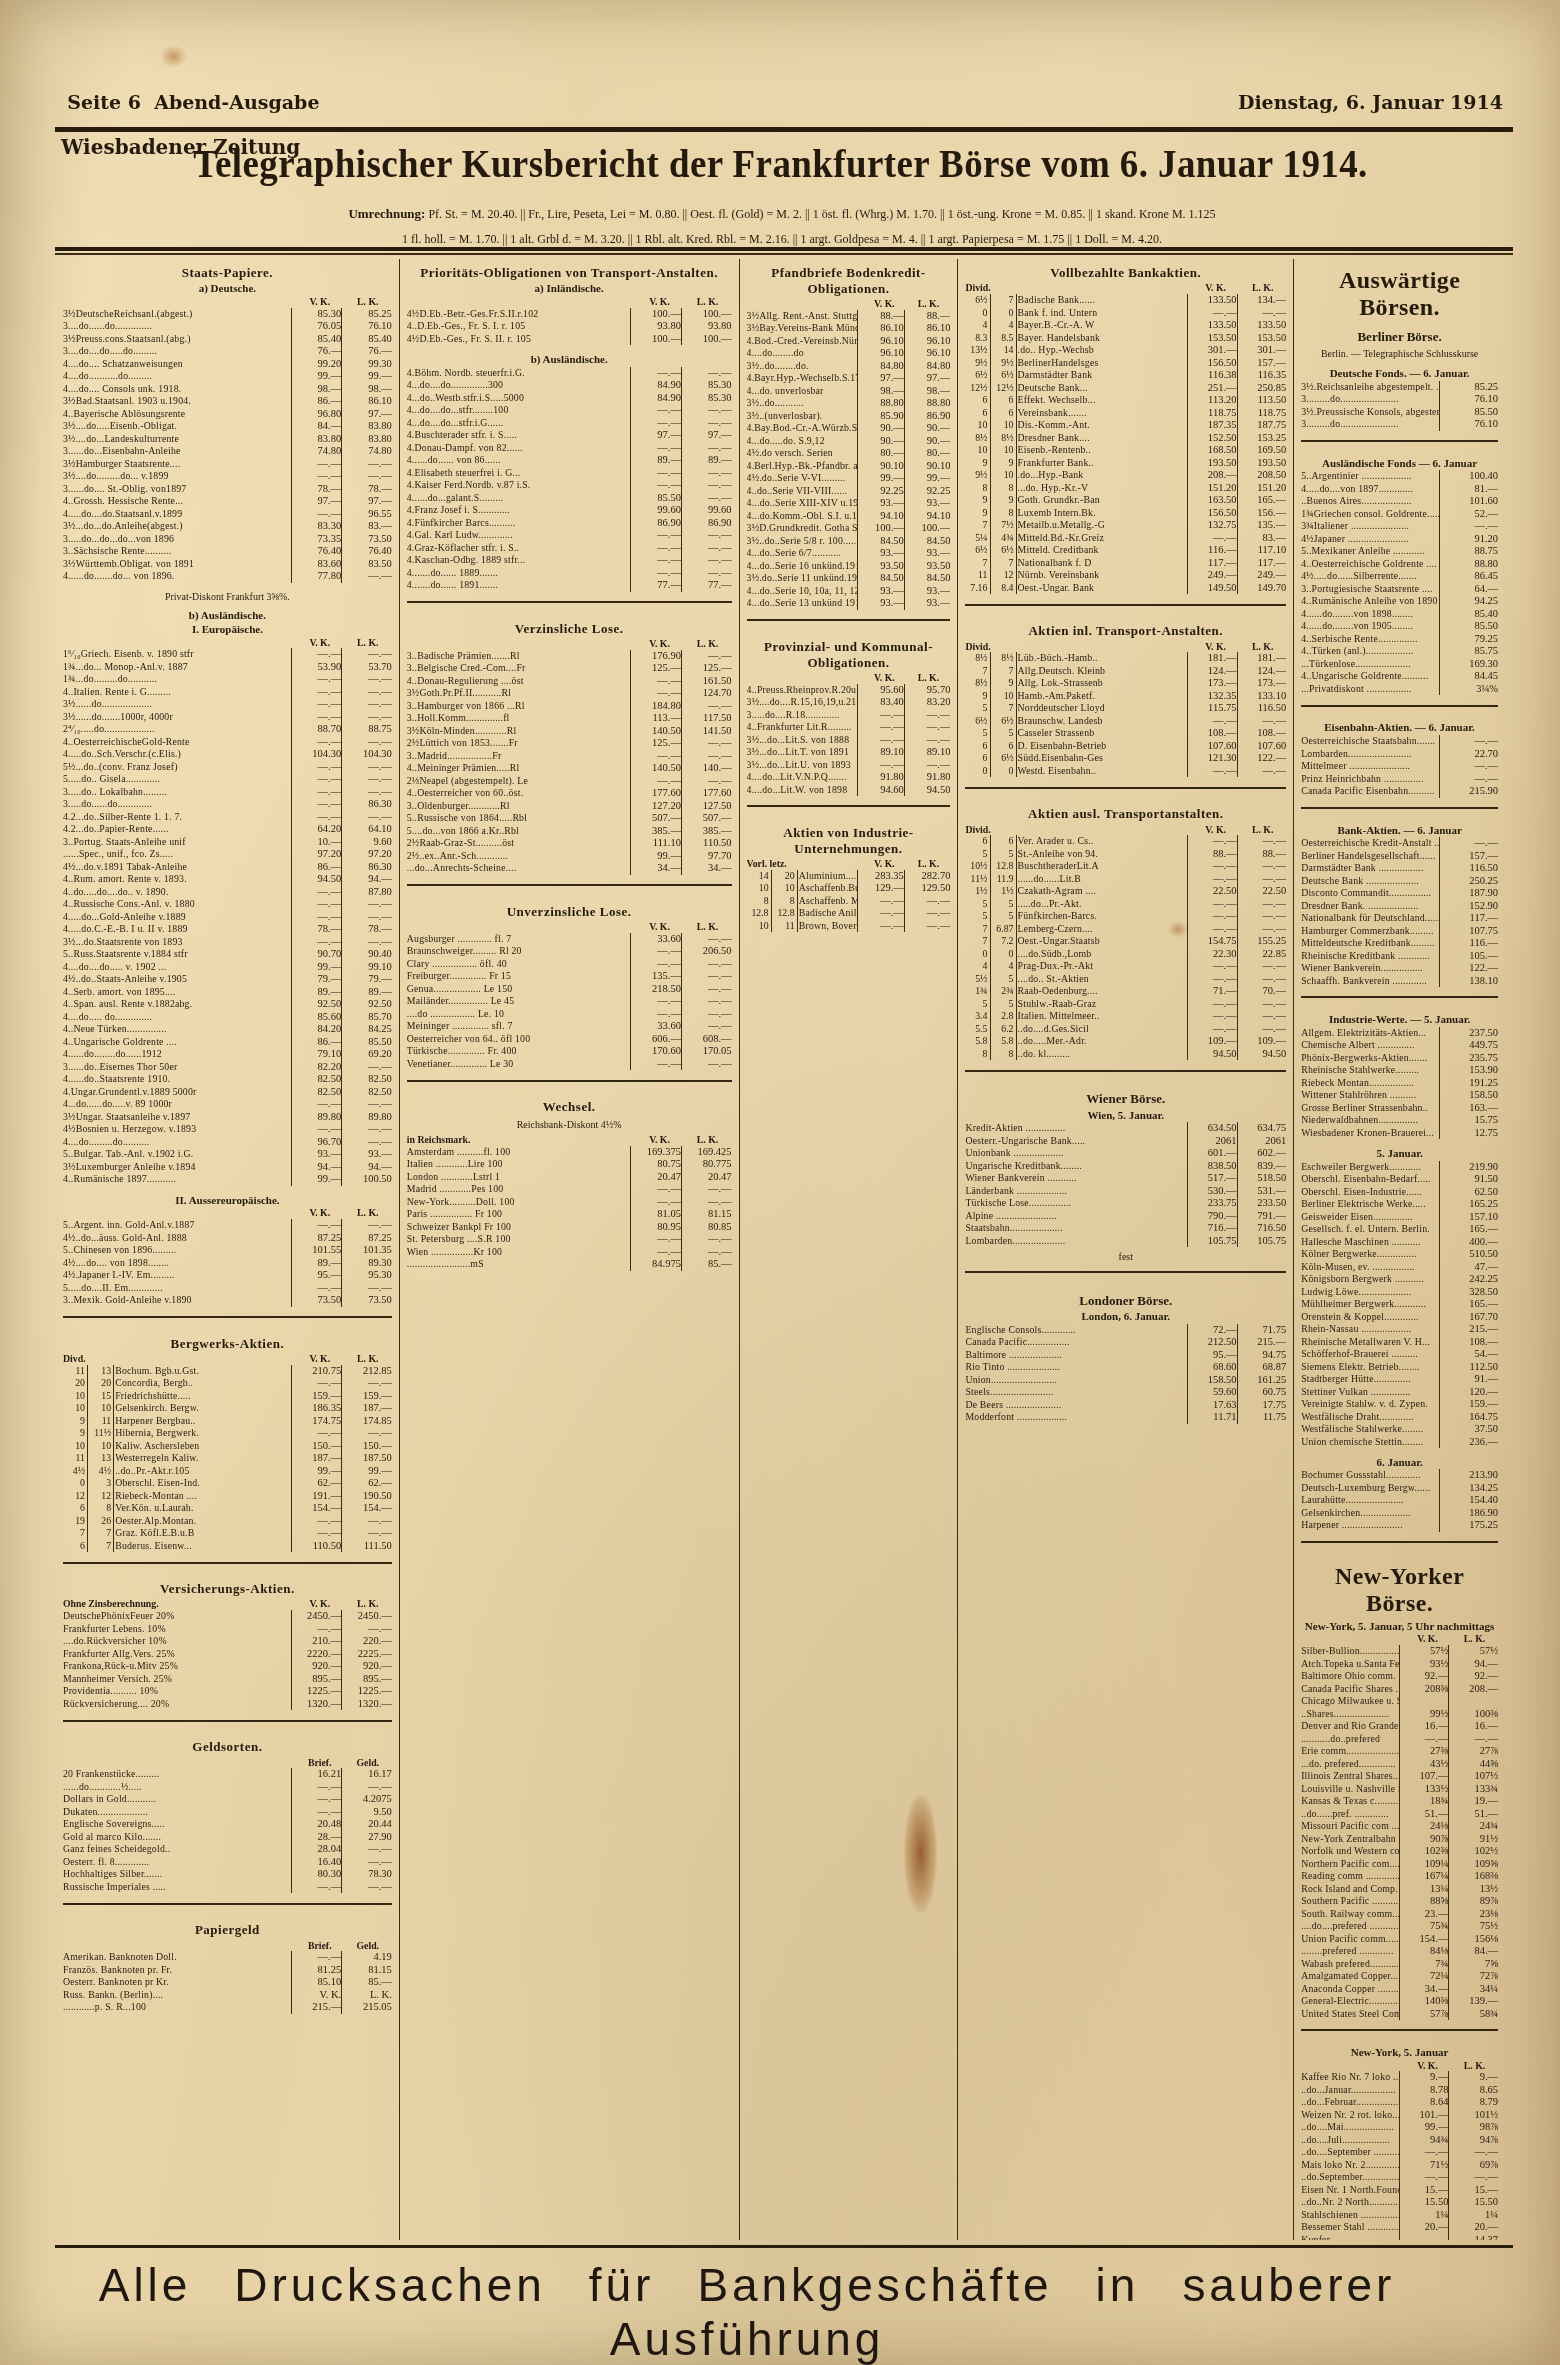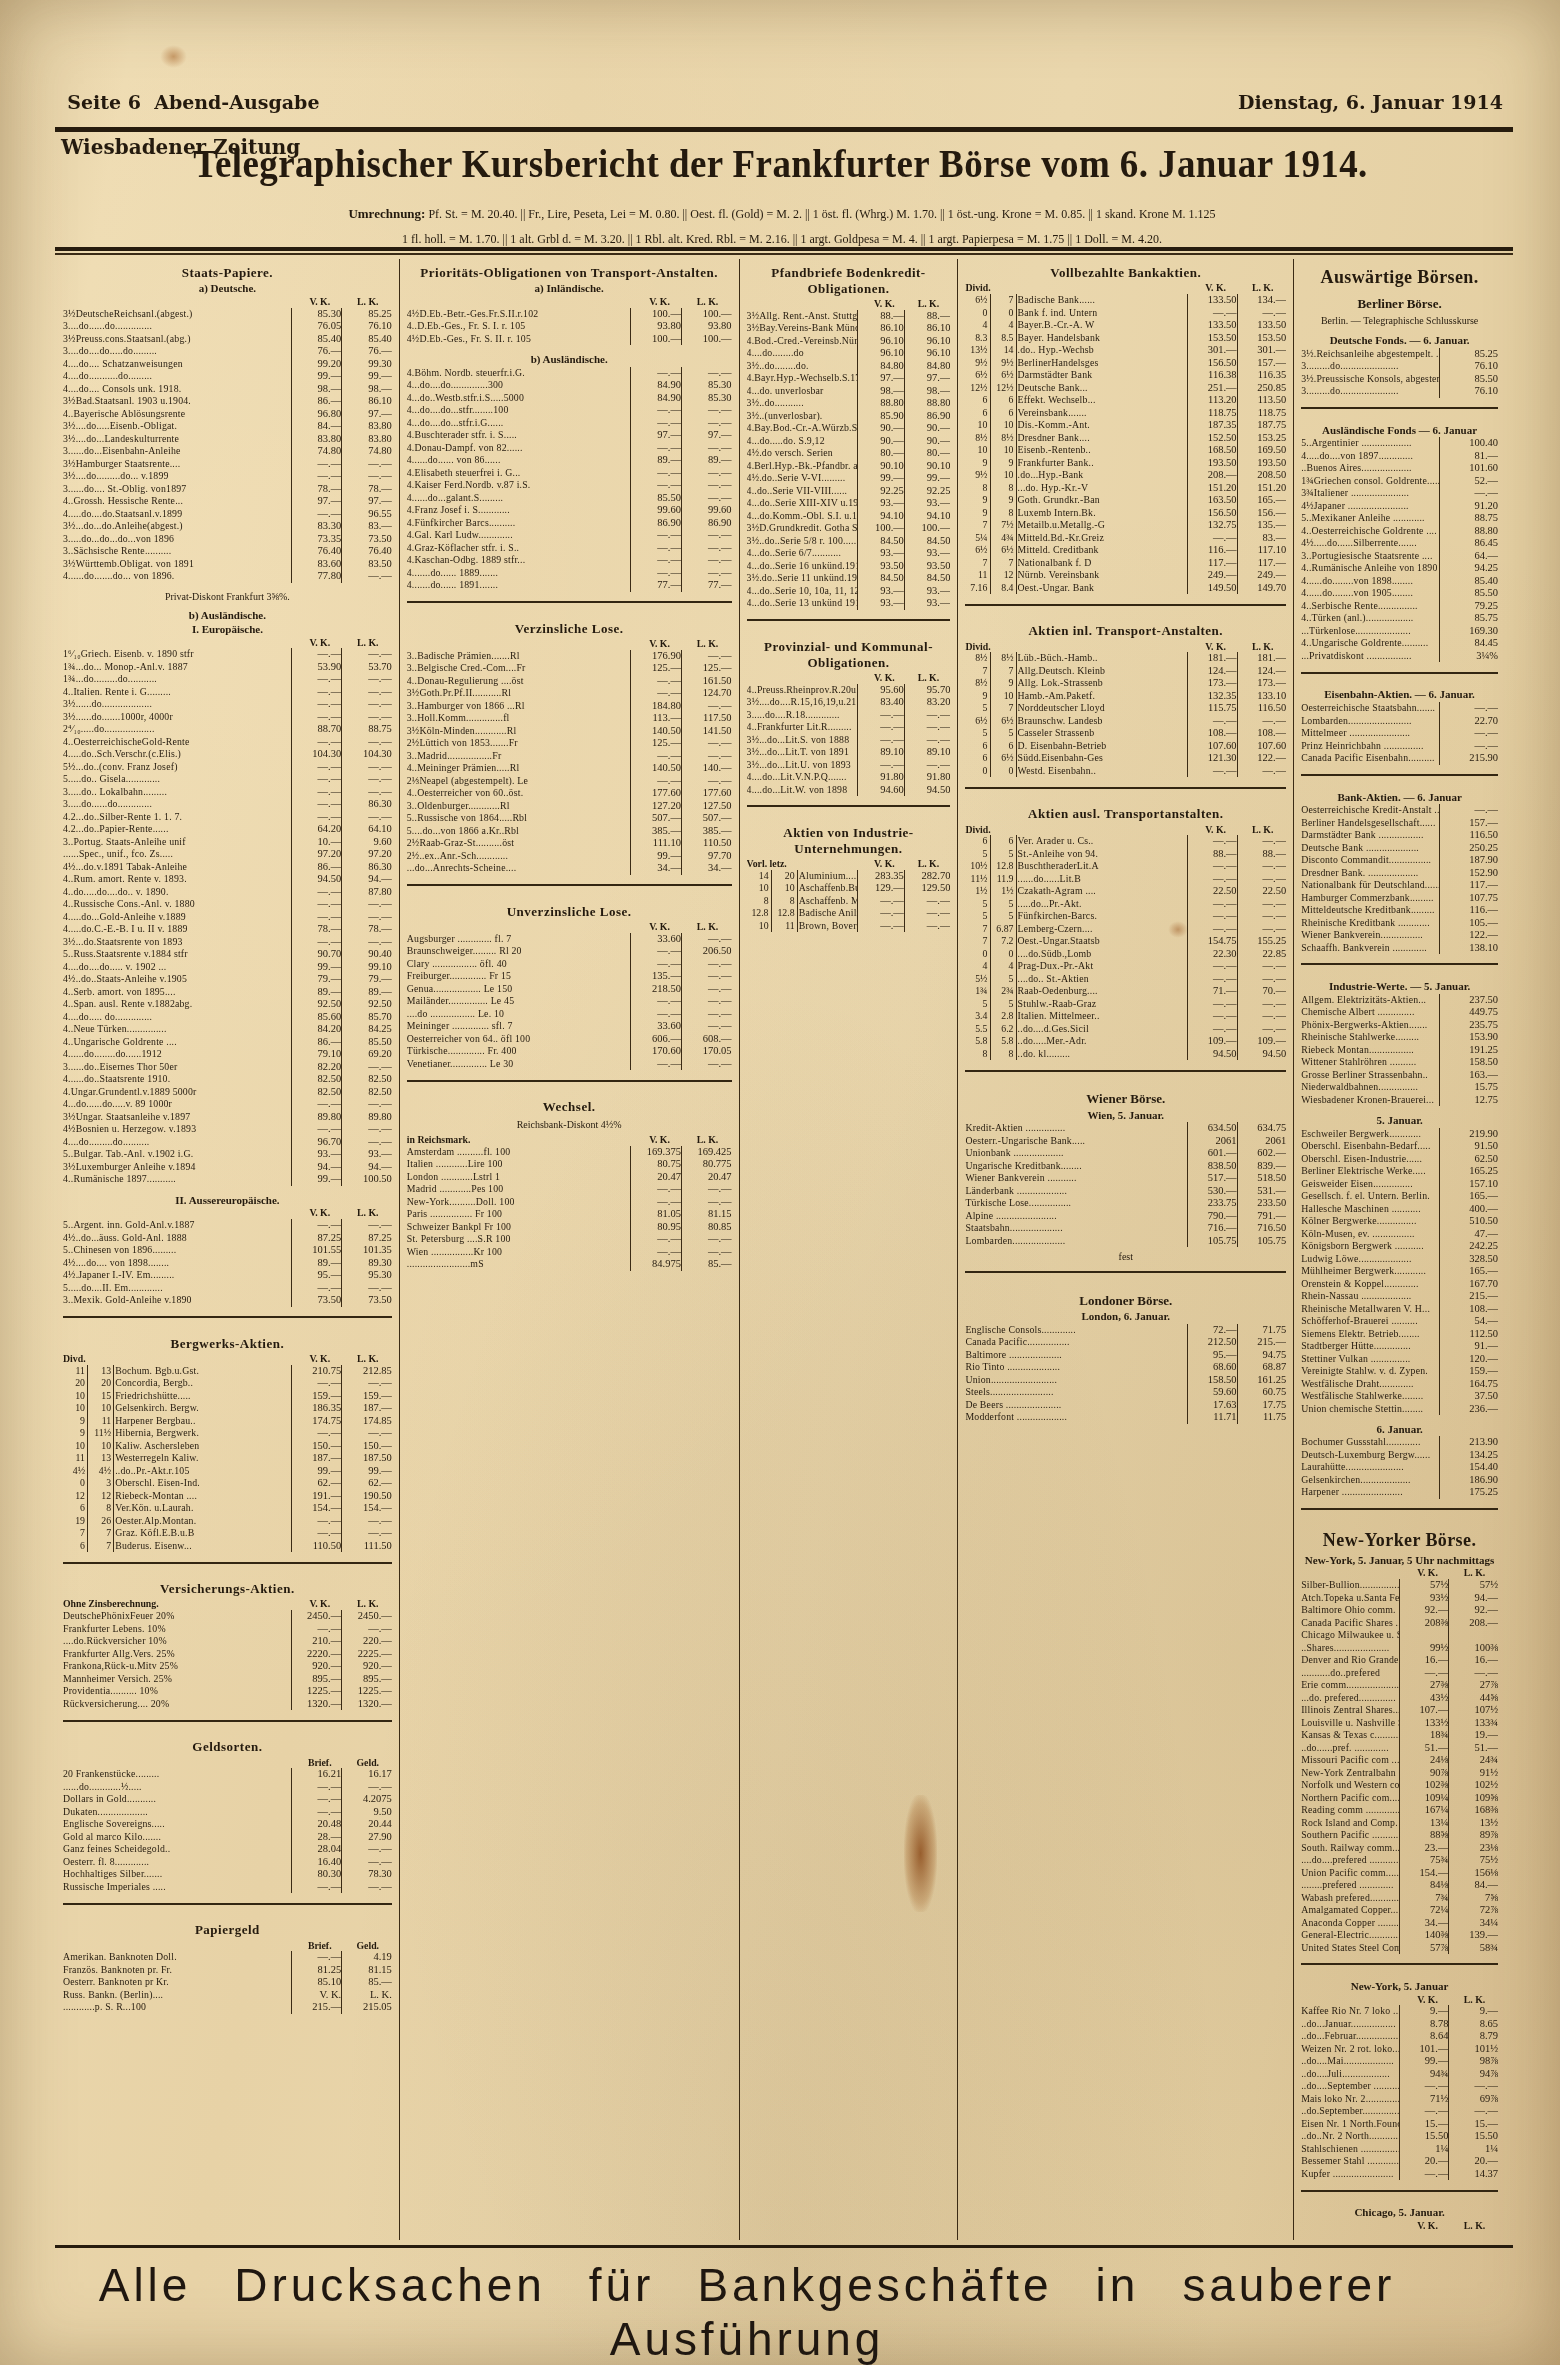--- a/index.html
+++ b/index.html
@@ -32,21 +32,21 @@
   .umrech b{font-size:13px;}
   .rule-mid1{position:absolute;left:55px;right:48px;top:247px;height:3.9px;background:#271c0e;}
   .rule-mid2{position:absolute;left:55px;right:48px;top:253px;height:1.6px;background:#3a2b16;}
   .cols{position:absolute;left:56px;top:259px;width:1449px;height:1981px;display:flex;}
   .col{box-sizing:border-box;padding:1.6px 7px 0 7px;overflow:hidden;--vw:48px;}
   .col + .col{border-left:1.6px solid #3b2b15;}
   #col-0{width:343px;} #col-1{width:340px;} #col-2{width:219px;--vw:44px;}
   #col-3{width:336px;--vw:47px;} #col-4{width:212px;--vw:47px;}
   .sec{margin-bottom:7.8px;}
   .ruled{border-top:2.3px solid #332612;padding-top:13px;margin-top:9.4px;}
-  .h-big1{font-size:18px;font-weight:bold;text-align:center;margin:6.2px 0 3.1px;letter-spacing:0.4px;}
+  .h-big1{font-size:24px;font-weight:bold;text-align:center;margin:6.2px 0 3.1px;letter-spacing:0.4px;}
   .h-big2{font-size:13px;font-weight:bold;text-align:center;margin:6.2px 0 1.6px;}
   .h-title{font-size:13px;font-weight:bold;text-align:center;margin:4.7px 0 1.6px;letter-spacing:0.5px;line-height:15.6px;}
   .h-sub{font-size:11px;font-weight:bold;text-align:center;margin:1.6px 0;}
   .note{font-size:10px;text-align:center;margin:3.9px 0;}
   .chead{display:flex;font-weight:bold;font-size:9.8px;margin:0.8px 0;}
   .chead .cl{flex:1;white-space:nowrap;overflow:hidden;}
   .chead .cv{width:var(--vw);text-align:center;flex-shrink:0;}
   .row{display:flex;font-size:9.8px;line-height:12.5px;white-space:nowrap;}
   .row .lab{flex:1;overflow:hidden;letter-spacing:0.2px;}
   .row .d{width:22px;flex-shrink:0;text-align:right;padding-right:2.3px;border-right:1.6px solid #3b2b15;margin-right:0.8px;overflow:hidden;}

